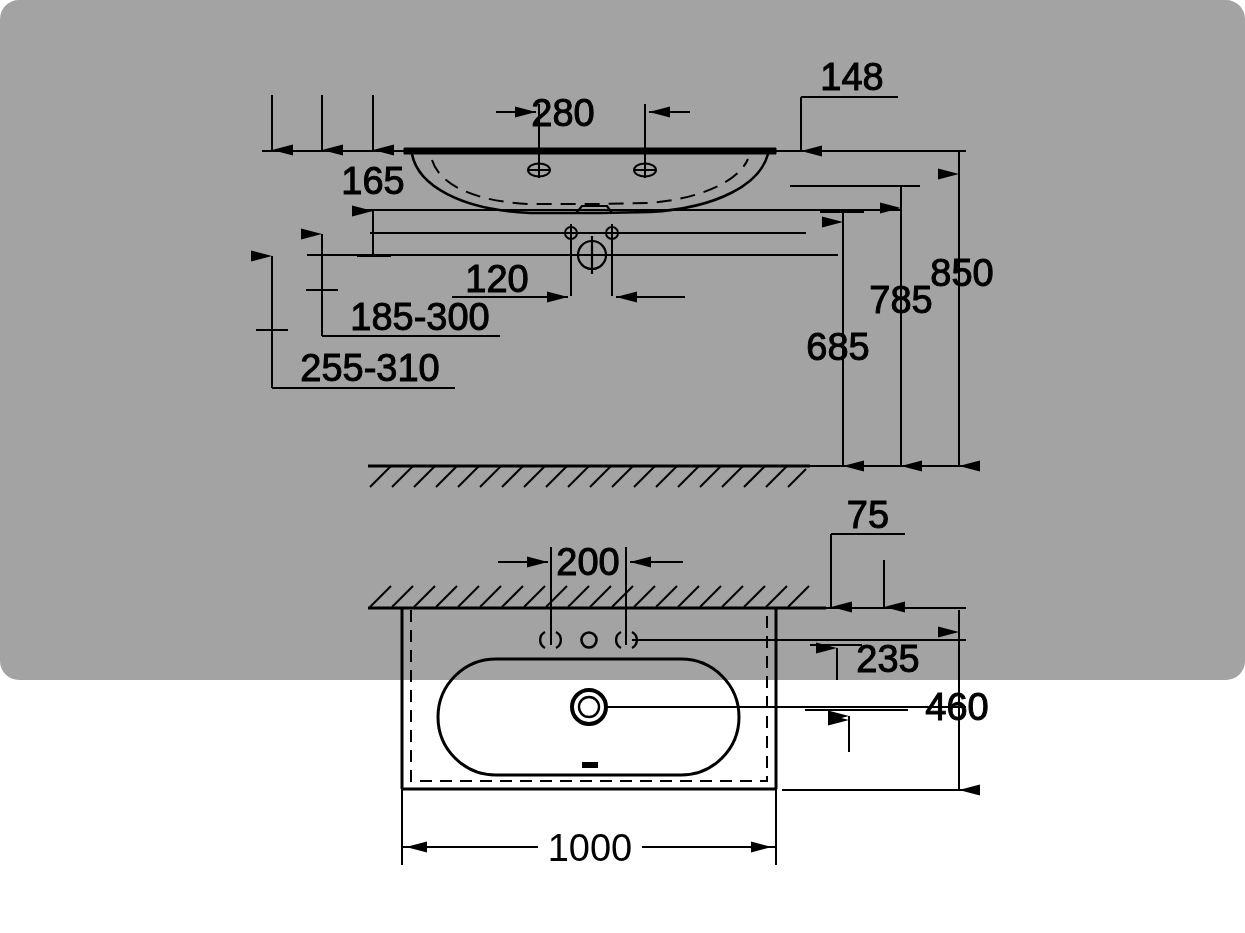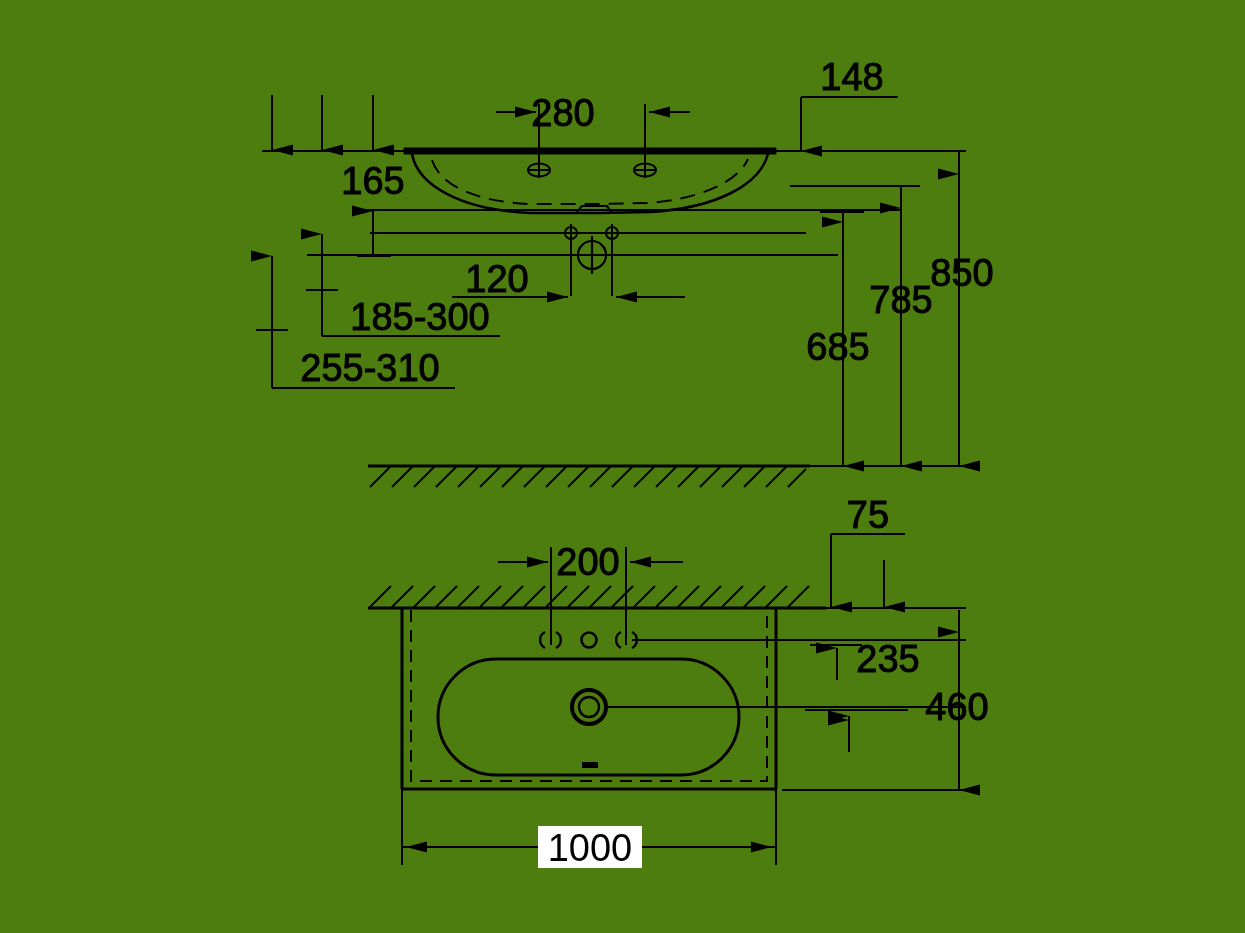--- a/index.html
+++ b/index.html
@@ -1,17 +1,17 @@
 <!DOCTYPE html>
 <html><head>
 <meta charset="utf-8">
 <style>
   html,body{margin:0;padding:0;background:#ffffff;}
   body{width:1245px;height:933px;font-family:"Liberation Sans",sans-serif;overflow:hidden;}
-  #stage{position:relative;width:1245px;height:933px;background:#4d7c0f;}
+  #stage{position:relative;width:1245px;height:680px;background:#a3a3a3;border-radius:19px;}
   svg{display:block;}
   .dimtext{font-family:"Liberation Sans",sans-serif;font-size:38px;fill:#000;}
 </style>
 </head>
 <body>
 
 <div id="stage">
 <svg width="1245" height="933" viewBox="0 0 1245 933">
   <defs>
     <marker id="arrDown" markerWidth="14" markerHeight="22" refX="7" refY="21" orient="auto" markerUnits="userSpaceOnUse">

